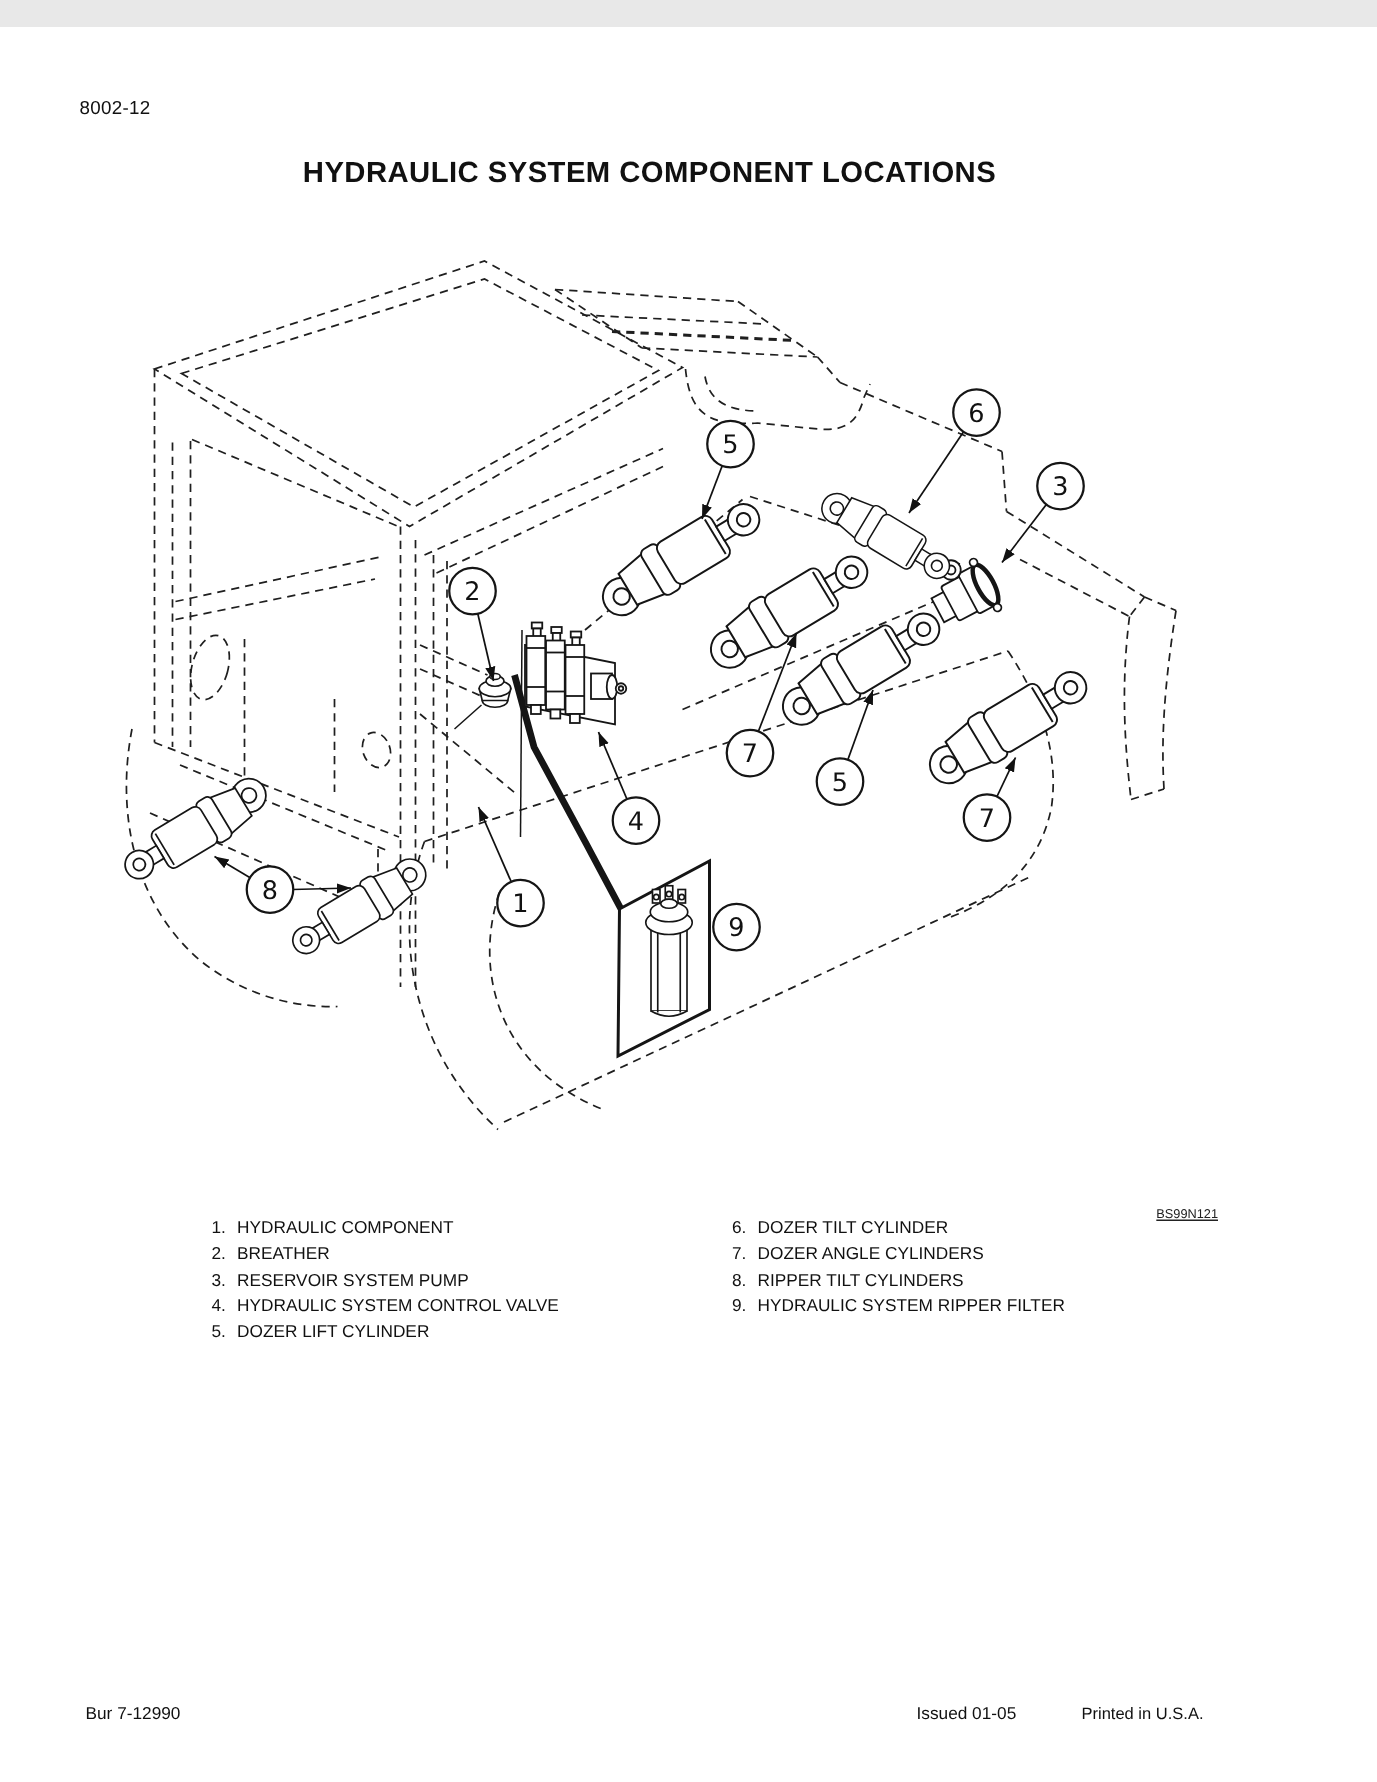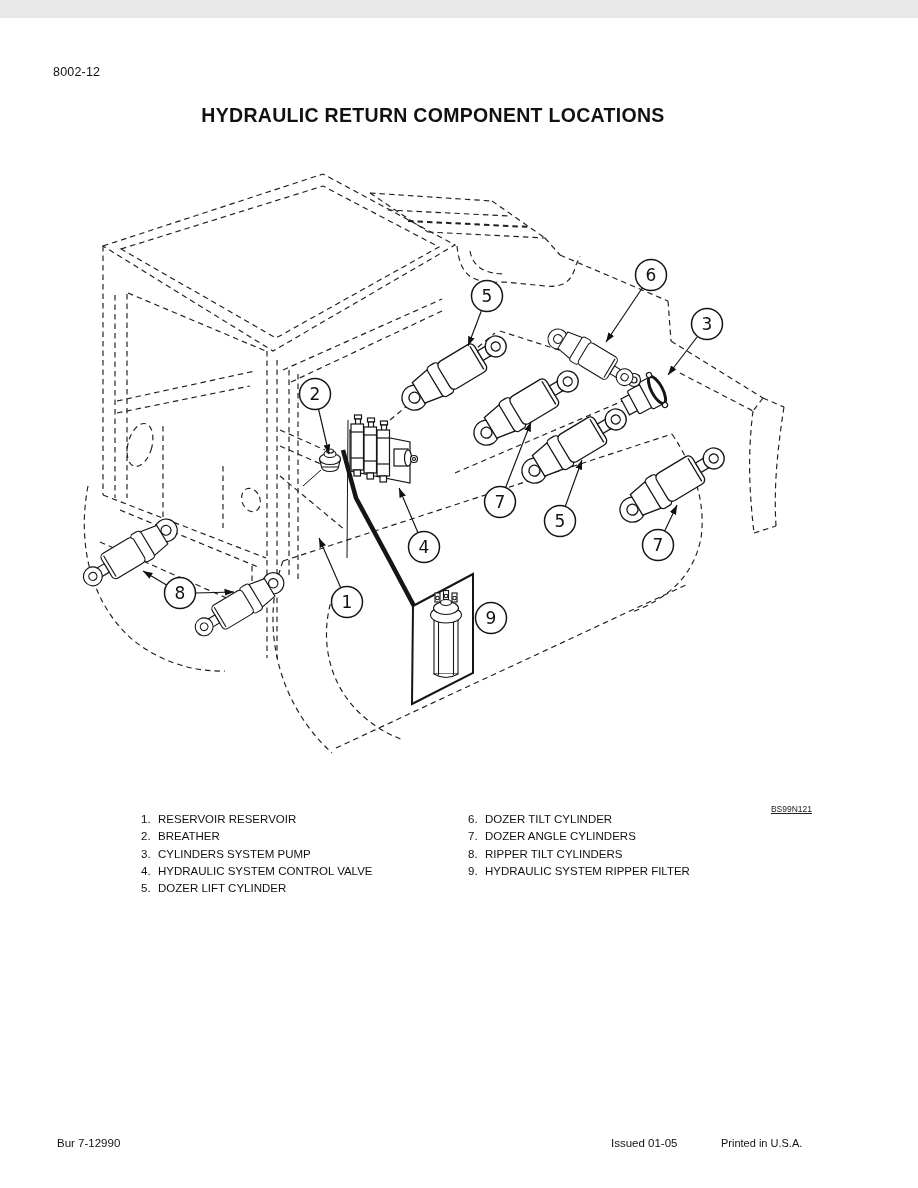--- a/index.html
+++ b/index.html
@@ -11,39 +11,39 @@
   }
   .abs{position:absolute;}
   .page-number{left:53px;top:47px;font-size:12.5px;letter-spacing:.2px;}
   .doc-title{left:0;top:86px;width:866px;text-align:center;
     font-size:19.5px;font-weight:bold;letter-spacing:.3px;}
   .figure-svg{left:0;top:0;width:918px;height:775px;}
   .figure-code{left:612px;top:786px;width:200px;text-align:right;font-size:8.5px;color:#222;text-decoration:underline;}
   .legend{left:0;top:793px;width:918px;font-size:11.5px;}
   .legend-col{position:absolute;top:0;}
   .legend-col1{left:141px;}
-  .legend-col2{left:468px;}
+  .legend-col2{left:488px;}
   .legend-row{height:17.3px;line-height:17.3px;white-space:nowrap;}
   .lnum{display:inline-block;min-width:12px;margin-right:5px;}
   .footer-left{left:57px;top:1119px;font-size:11.5px;}
   .footer-issued{left:611px;top:1119px;font-size:11.5px;}
   .footer-printed{left:721px;top:1119px;font-size:11px;}
   svg .dash{stroke:#1f1f1f;stroke-width:1.15;fill:none;stroke-dasharray:5.5 4;stroke-linecap:butt;}
   svg .dashT{stroke:#1f1f1f;stroke-width:2;fill:none;stroke-dasharray:5.5 4;}
   svg .sol{stroke:#151515;fill:none;}
   svg .wht{fill:#ffffff;stroke:#151515;}
   svg text.co{font-family:"DejaVu Sans","Liberation Sans",sans-serif;font-size:17px;fill:#111;}
 </style>
 </head>
 <body>
 
 <div class="page">
 
   <div class="abs page-number">8002-12</div>
-  <div class="abs doc-title">HYDRAULIC RETURN COMPONENT LOCATIONS</div>
+  <div class="abs doc-title">HYDRAULIC SYSTEM COMPONENT LOCATIONS</div>
 
   <svg class="abs figure-svg" viewBox="0 0 918 775" xmlns="http://www.w3.org/2000/svg" xmlns:xlink="http://www.w3.org/1999/xlink">
     <defs>
       <marker id="arw" markerWidth="11" markerHeight="9" refX="9.5" refY="4" orient="auto" markerUnits="userSpaceOnUse">
         <path d="M0,0.6 L9.5,4 L0,7.4 Z" fill="#111"></path>
       </marker>
       <g id="cyl" stroke="#151515" stroke-width="1.3">
         <circle cx="4" cy="2" r="12.5" fill="#fff"></circle>
         <circle cx="4" cy="2" r="5.5" fill="#fff"></circle>
         <polygon points="10,-12 30,-15.5 30,15.5 10,12" fill="#fff"></polygon>
@@ -286,23 +286,23 @@
         <circle class="wht" cx="491" cy="600" r="15.5"></circle>
         <text class="co" x="491" y="606" text-anchor="middle">9</text>
       </g>
     </g>
   </svg>
 
   <div class="abs figure-code">BS99N121</div>
 
   <div class="abs legend">
     <div class="legend-col legend-col1">
-      <div class="legend-row"><span class="lnum">1.</span><span>RESERVOIR RESERVOIR</span></div>
+      <div class="legend-row"><span class="lnum">1.</span><span>HYDRAULIC COMPONENT</span></div>
       <div class="legend-row"><span class="lnum">2.</span><span>BREATHER</span></div>
-      <div class="legend-row"><span class="lnum">3.</span><span>CYLINDERS SYSTEM PUMP</span></div>
+      <div class="legend-row"><span class="lnum">3.</span><span>RESERVOIR SYSTEM PUMP</span></div>
       <div class="legend-row"><span class="lnum">4.</span><span>HYDRAULIC SYSTEM CONTROL VALVE</span></div>
       <div class="legend-row"><span class="lnum">5.</span><span>DOZER LIFT CYLINDER</span></div>
     </div>
     <div class="legend-col legend-col2">
       <div class="legend-row"><span class="lnum">6.</span><span>DOZER TILT CYLINDER</span></div>
       <div class="legend-row"><span class="lnum">7.</span><span>DOZER ANGLE CYLINDERS</span></div>
       <div class="legend-row"><span class="lnum">8.</span><span>RIPPER TILT CYLINDERS</span></div>
       <div class="legend-row"><span class="lnum">9.</span><span>HYDRAULIC SYSTEM RIPPER FILTER</span></div>
     </div>
   </div>

